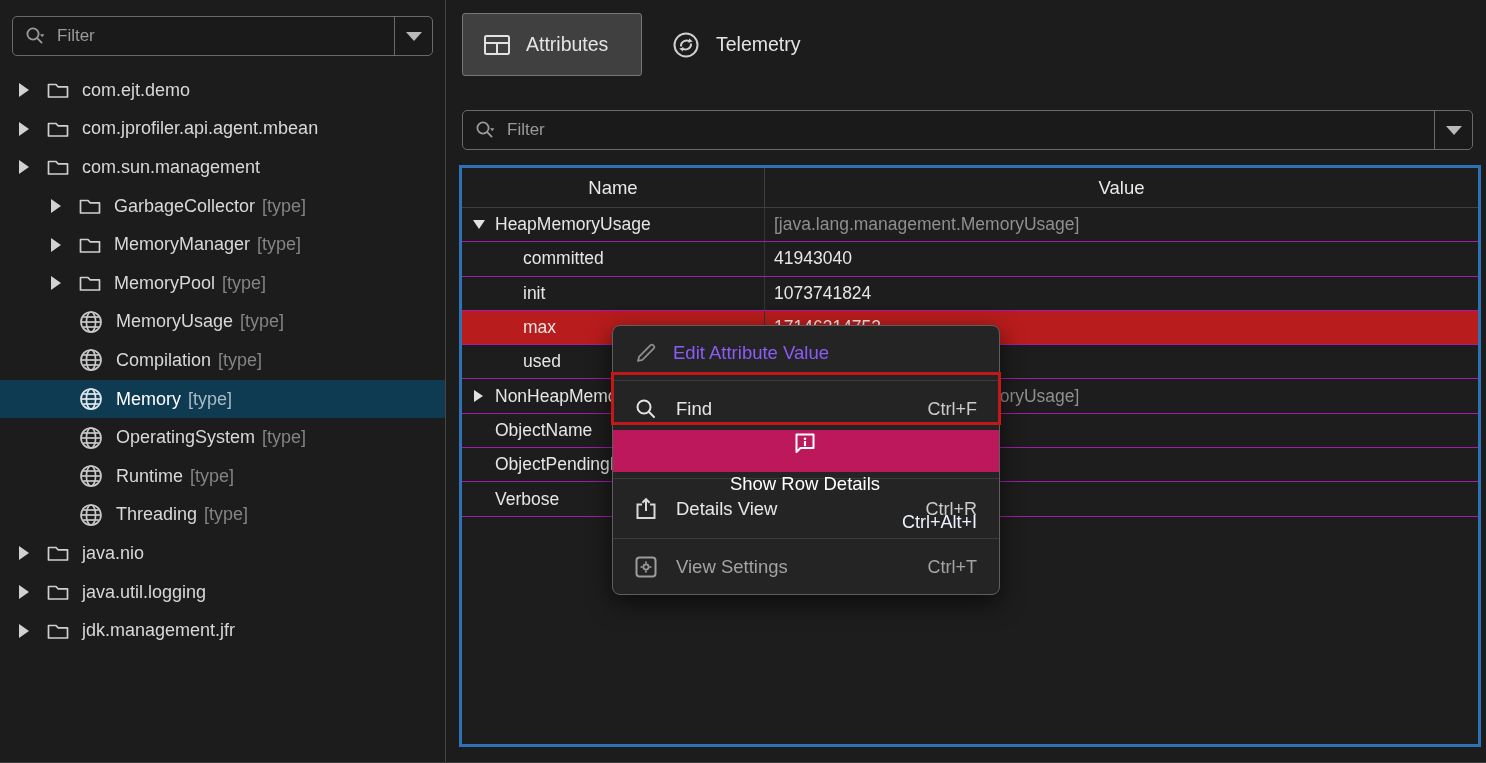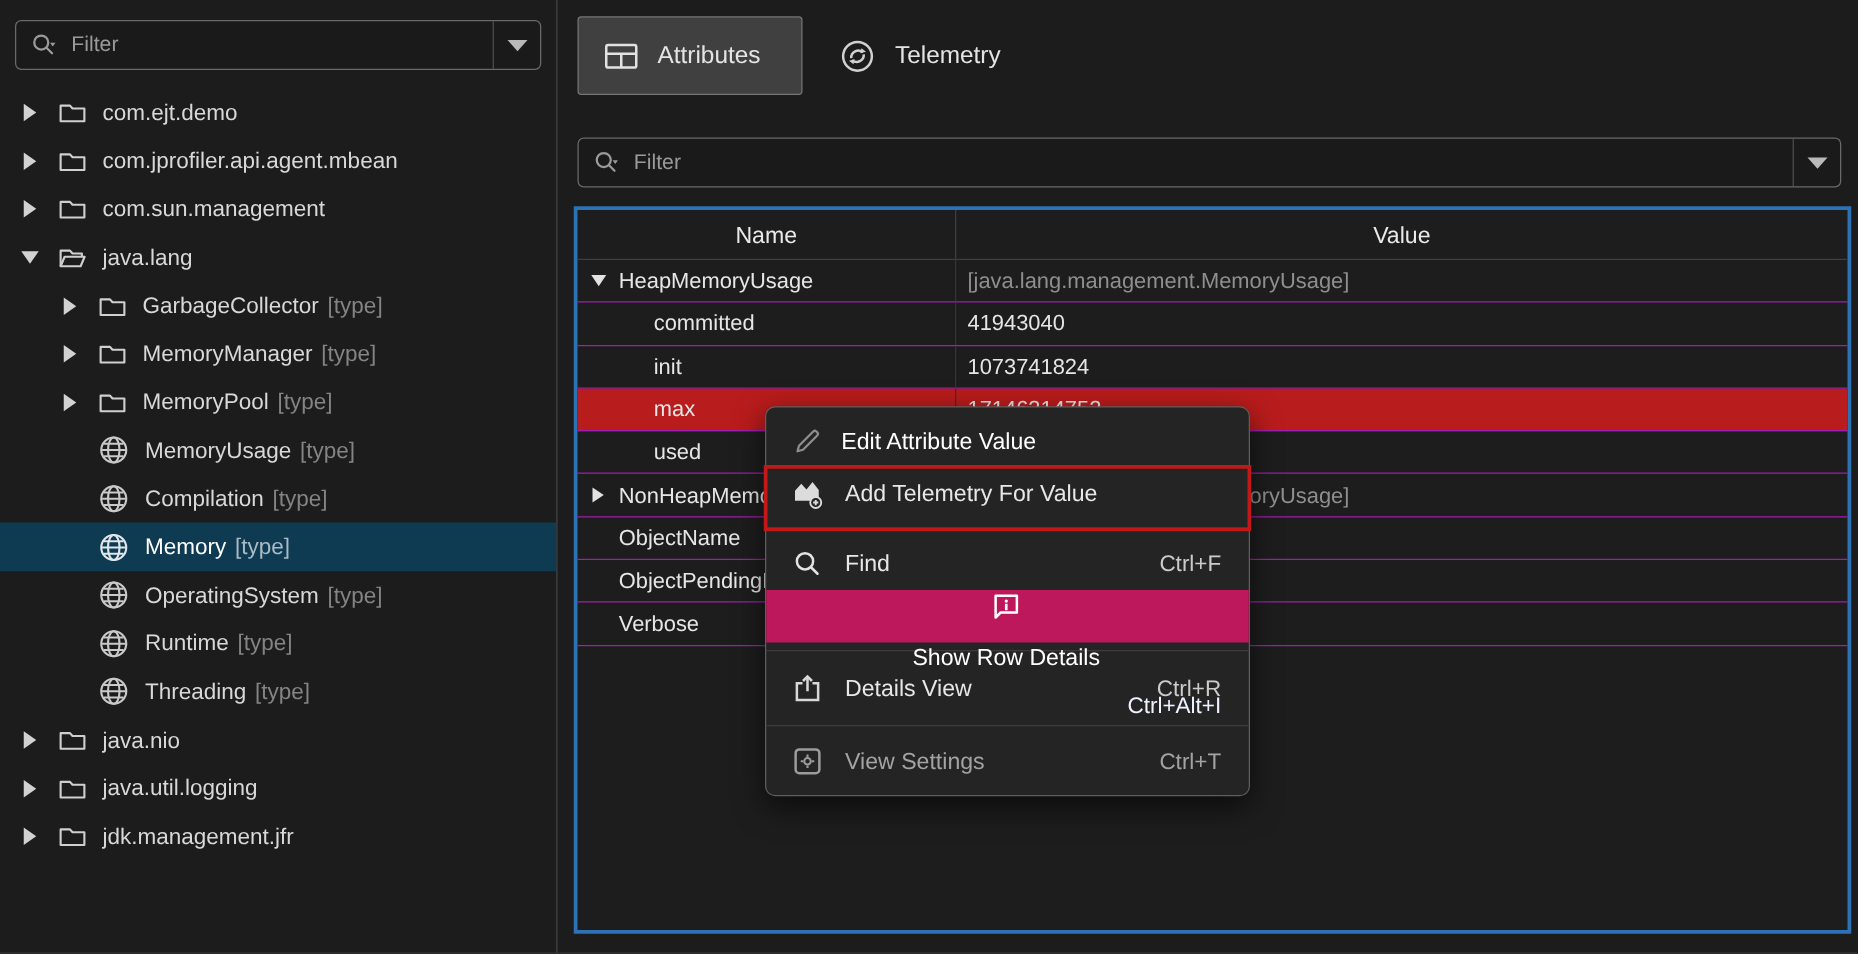--- a/index.html
+++ b/index.html
@@ -46,21 +46,21 @@
   .td-name{width:303px;border-right:1px solid #343434;box-sizing:border-box;display:flex;align-items:center;overflow:hidden;white-space:nowrap;}
   .td-name .rw{width:15px;display:flex;justify-content:center;margin-left:9px;margin-right:9px;flex:none;}
   .td-value{flex:1;display:flex;align-items:center;padding-left:9px;overflow:hidden;white-space:nowrap;}
   .val-gray{color:#8f8f8f;}
   .rtri-right{width:0;height:0;border-top:6px solid transparent;border-bottom:6px solid transparent;border-left:9px solid #e2e2e2;}
   .rtri-down{width:0;height:0;border-left:6px solid transparent;border-right:6px solid transparent;border-top:9px solid #e2e2e2;}
   
   .ctx-menu{position:absolute;left:612px;top:325px;width:388px;box-sizing:border-box;background:#242425;border:1px solid #5e5e5e;border-radius:8px;padding:6px 0;z-index:10;box-shadow:0 8px 24px rgba(0,0,0,.6);}
   .mi{display:flex;align-items:center;height:42px;padding:0 22px 0 20px;gap:17px;font-size:18.5px;color:#e7e7e7;cursor:pointer;}
   .mi .sc{margin-left:auto;color:#cbcbcb;font-size:18px;}
-  .mi.disabled{color:#ffffff;cursor:default;gap:14px;}
+  .mi.disabled{color:#8b5cf6;cursor:default;gap:14px;}
   .mi.dim{color:#a3a3a3;}
   .mi.dim .sc{color:#a3a3a3;}
   .mi.blue{background:#be185d;color:#fff;flex-direction:column;}
   .mi.blue .sc{color:#eef3ff;}
   .msep{height:1px;background:#3c3c3c;}
   .sep1{margin:6px 0 7px;}
   .sep2{margin:6px 0 9px;}
   .sep3{margin:8px 0 7px;}
   .red-box{position:absolute;left:-2px;right:-2px;top:46px;height:47px;border:3px solid #c21818;pointer-events:none;z-index:11;}
   .bottom-line{position:absolute;left:0;right:0;bottom:0;height:1px;background:#3a3a3a;}
@@ -117,32 +117,20 @@
           <span class="tri-right"></span>
         </span>
       <span class="ticon">
           <svg width="24" height="20" viewBox="0 0 24 20">
             <path d="M2.5 17 v-12.5 h7.5 l2 2.3 h9.5 v10.2 z" fill="none" stroke="#cfcfcf" stroke-width="1.7" stroke-linejoin="round"></path>
           </svg>
         </span>
       <span>com.sun.management</span>
     </div>
 
-    <div class="tree-row lvl0">
-      <span class="tw">
-          <span class="tri-down"></span>
-        </span>
-      <span class="ticon">
-          <svg width="24" height="20" viewBox="0 0 24 20">
-            <path d="M2.5 17 v-12.5 h7.5 l2 2.3 h7.5 v2.6" fill="none" stroke="#cfcfcf" stroke-width="1.7" stroke-linejoin="round"></path>
-            <path d="M2.5 17 l3.2-7.6 h16 l-3.2 7.6 z" fill="none" stroke="#cfcfcf" stroke-width="1.7" stroke-linejoin="round"></path>
-          </svg>
-        </span>
-      <span>java.lang</span>
-    </div>
 
     <div class="tree-row lvl1">
       <span class="tw">
           <span class="tri-right"></span>
         </span>
       <span class="ticon">
           <svg width="24" height="20" viewBox="0 0 24 20">
             <path d="M2.5 17 v-12.5 h7.5 l2 2.3 h9.5 v10.2 z" fill="none" stroke="#cfcfcf" stroke-width="1.7" stroke-linejoin="round"></path>
           </svg>
         </span>
@@ -443,32 +431,20 @@
   <div class="mi disabled">
     <span>
         <svg width="26" height="26" viewBox="0 0 26 26">
           <path d="M5 21 l1.2-4.4 11.4-11.4 a1.8 1.8 0 0 1 2.5 0 l.7 .7 a1.8 1.8 0 0 1 0 2.5 l-11.4 11.4 z" fill="none" stroke="#8d8d8d" stroke-width="1.8" stroke-linejoin="round"></path>
         </svg>
       </span>
     <span>Edit Attribute Value</span>
     <span class="sc"></span>
   </div>
 
-  <div class="mi">
-    <span>
-        <svg width="26" height="26" viewBox="0 0 26 26">
-          <path d="M3 18.5 v-8 l5-5.5 4.2 4.5 4.8-6 5 6.5 v8.5 z" fill="#dcdcdc"></path>
-          <circle cx="19.6" cy="20" r="4.4" fill="#242425" stroke="#dcdcdc" stroke-width="1.5"></circle>
-          <line x1="19.6" y1="17.9" x2="19.6" y2="22.1" stroke="#dcdcdc" stroke-width="1.5"></line>
-          <line x1="17.5" y1="20" x2="21.7" y2="20" stroke="#dcdcdc" stroke-width="1.5"></line>
-        </svg>
-      </span>
-    <span>Add Telemetry For Value</span>
-    <span class="sc"></span>
-  </div>
 
   <div class="msep sep1"></div>
 
   <div class="mi">
     <span>
         <svg width="26" height="26" viewBox="0 0 26 26">
           <circle cx="11" cy="11" r="6.5" fill="none" stroke="#e3e3e3" stroke-width="2"></circle>
           <line x1="15.8" y1="15.8" x2="21" y2="21" stroke="#e3e3e3" stroke-width="2" stroke-linecap="round"></line>
         </svg>
       </span>

